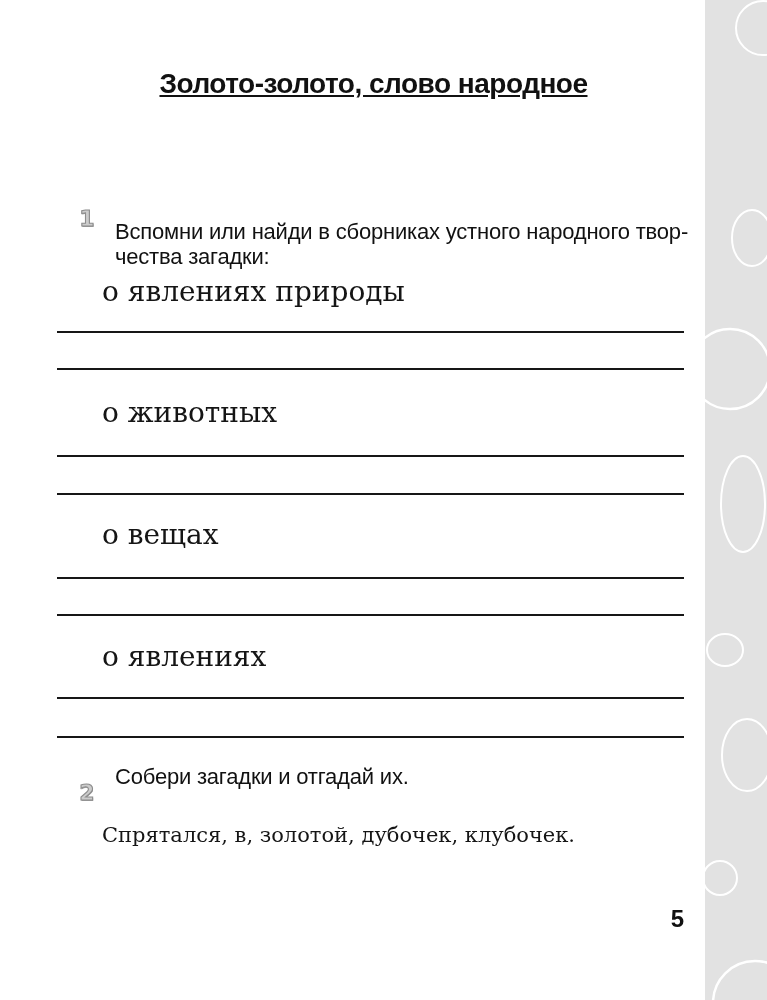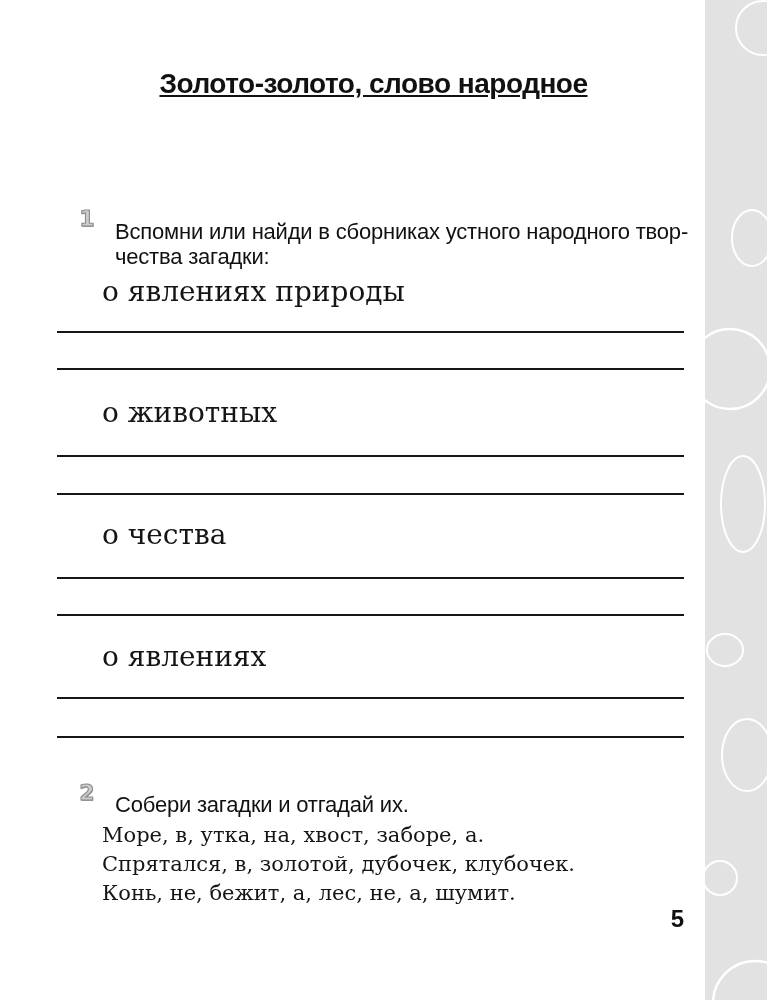--- a/index.html
+++ b/index.html
@@ -47,21 +47,21 @@
   
   .instruction {
     position: absolute; left: 103px; width: 600px;
     margin: 12px;
     font-size: 22px; line-height: 25px;
     letter-spacing: -0.2px;
     white-space: pre-line;
     color: #111;
   }
   .instr-1 { top: 207px; }
-  .instr-2 { top: 780px; }
+  .instr-2 { top: 752px; }
 
   
   .cat-label {
     position: absolute; left: 102px;
     margin: 0;
     font-family: "DejaVu Serif", serif;
     font-size: 28px; line-height: 26px;
     color: #151515;
   }
   .cat1 { top: 279px; }
@@ -129,38 +129,36 @@
       <div class="rule r1b"></div>
     </div>
 
     <div>
       <p class="cat-label cat2">о животных</p>
       <div class="rule r2a"></div>
       <div class="rule r2b"></div>
     </div>
 
     <div>
-      <p class="cat-label cat3">о чества</p>
+      <p class="cat-label cat3">о вещах</p>
       <div class="rule r3a"></div>
       <div class="rule r3b"></div>
     </div>
 
     <div>
       <p class="cat-label cat4">о явлениях</p>
       <div class="rule r4a"></div>
       <div class="rule r4b"></div>
     </div>
   </section>
 
   <section>
     <span class="task-marker marker-2">2</span>
     <p class="instruction instr-2">Собери загадки и отгадай их.</p>
 
     <div class="word-sets">
-      <div class="ws-line">Море, в, утка, на, хвост, заборе, а.</div>
       <div class="ws-line">Спрятался, в, золотой, дубочек, клубочек.</div>
-      <div class="ws-line">Конь, не, бежит, а, лес, не, а, шумит.</div>
     </div>
   </section>
 
   <div class="page-number">5</div>
 
 </div>
 
 </body></html>

